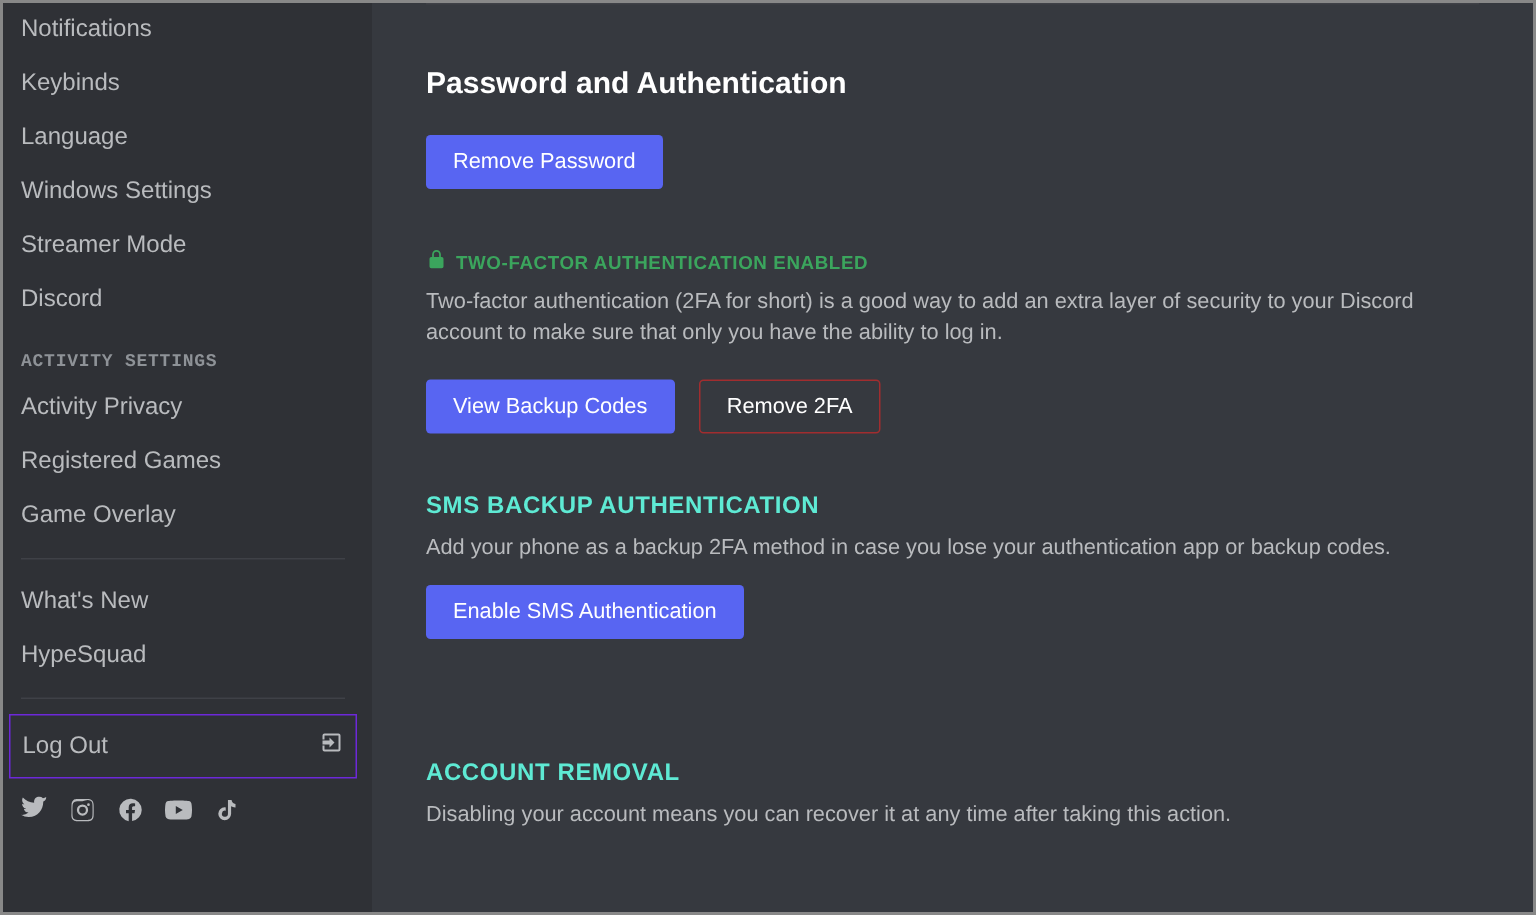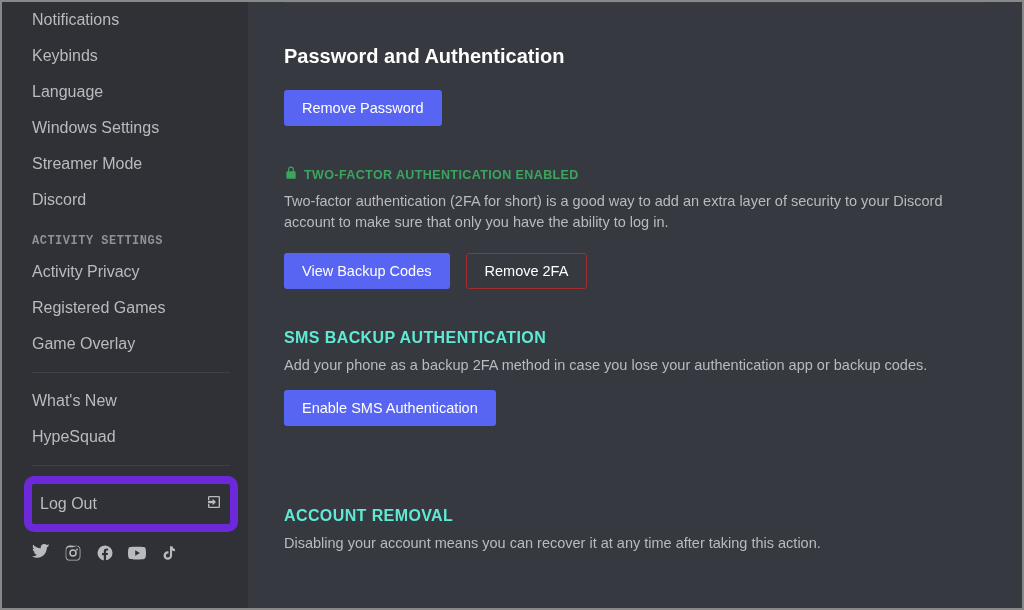--- a/index.html
+++ b/index.html
@@ -9,21 +9,21 @@
     color: #dcddde;
     width: 1024px;
     height: 610px;
     overflow: hidden;
     display: flex;
     border: 2px solid #888;
   }
   .sidebar {
     width: 246px;
     background: #2f3136;
-    padding: 0 10px 10px 22px;
+    padding: 0 10px 10px 4px;
     display: flex;
     flex-direction: column;
     height: 100%;
   }
   .sidebar-item {
     padding: 7px 8px;
     font-size: 16px;
     color: #b9bbbe;
     cursor: pointer;
     border-radius: 4px;
@@ -40,22 +40,22 @@
     letter-spacing: 0.5px;
     padding: 16px 8px 6px 8px;
     font-family: Liberation Mono, monospace;
   }
   .sidebar-sep {
     height: 1px;
     background: #3f4147;
     margin: 10px 8px;
   }
   .logout-wrap {
-    border: 8px solid #6d28d9;
-    border-radius: 10px;
+    border: 1px solid #6d28d9;
+    border-radius: 0;
     padding: 2px 6px;
   }
   .logout-item {
     padding: 8px 2px;
     font-size: 16px;
     color: #b9bbbe;
     display: flex;
     align-items: center;
     justify-content: space-between;
     cursor: pointer;

